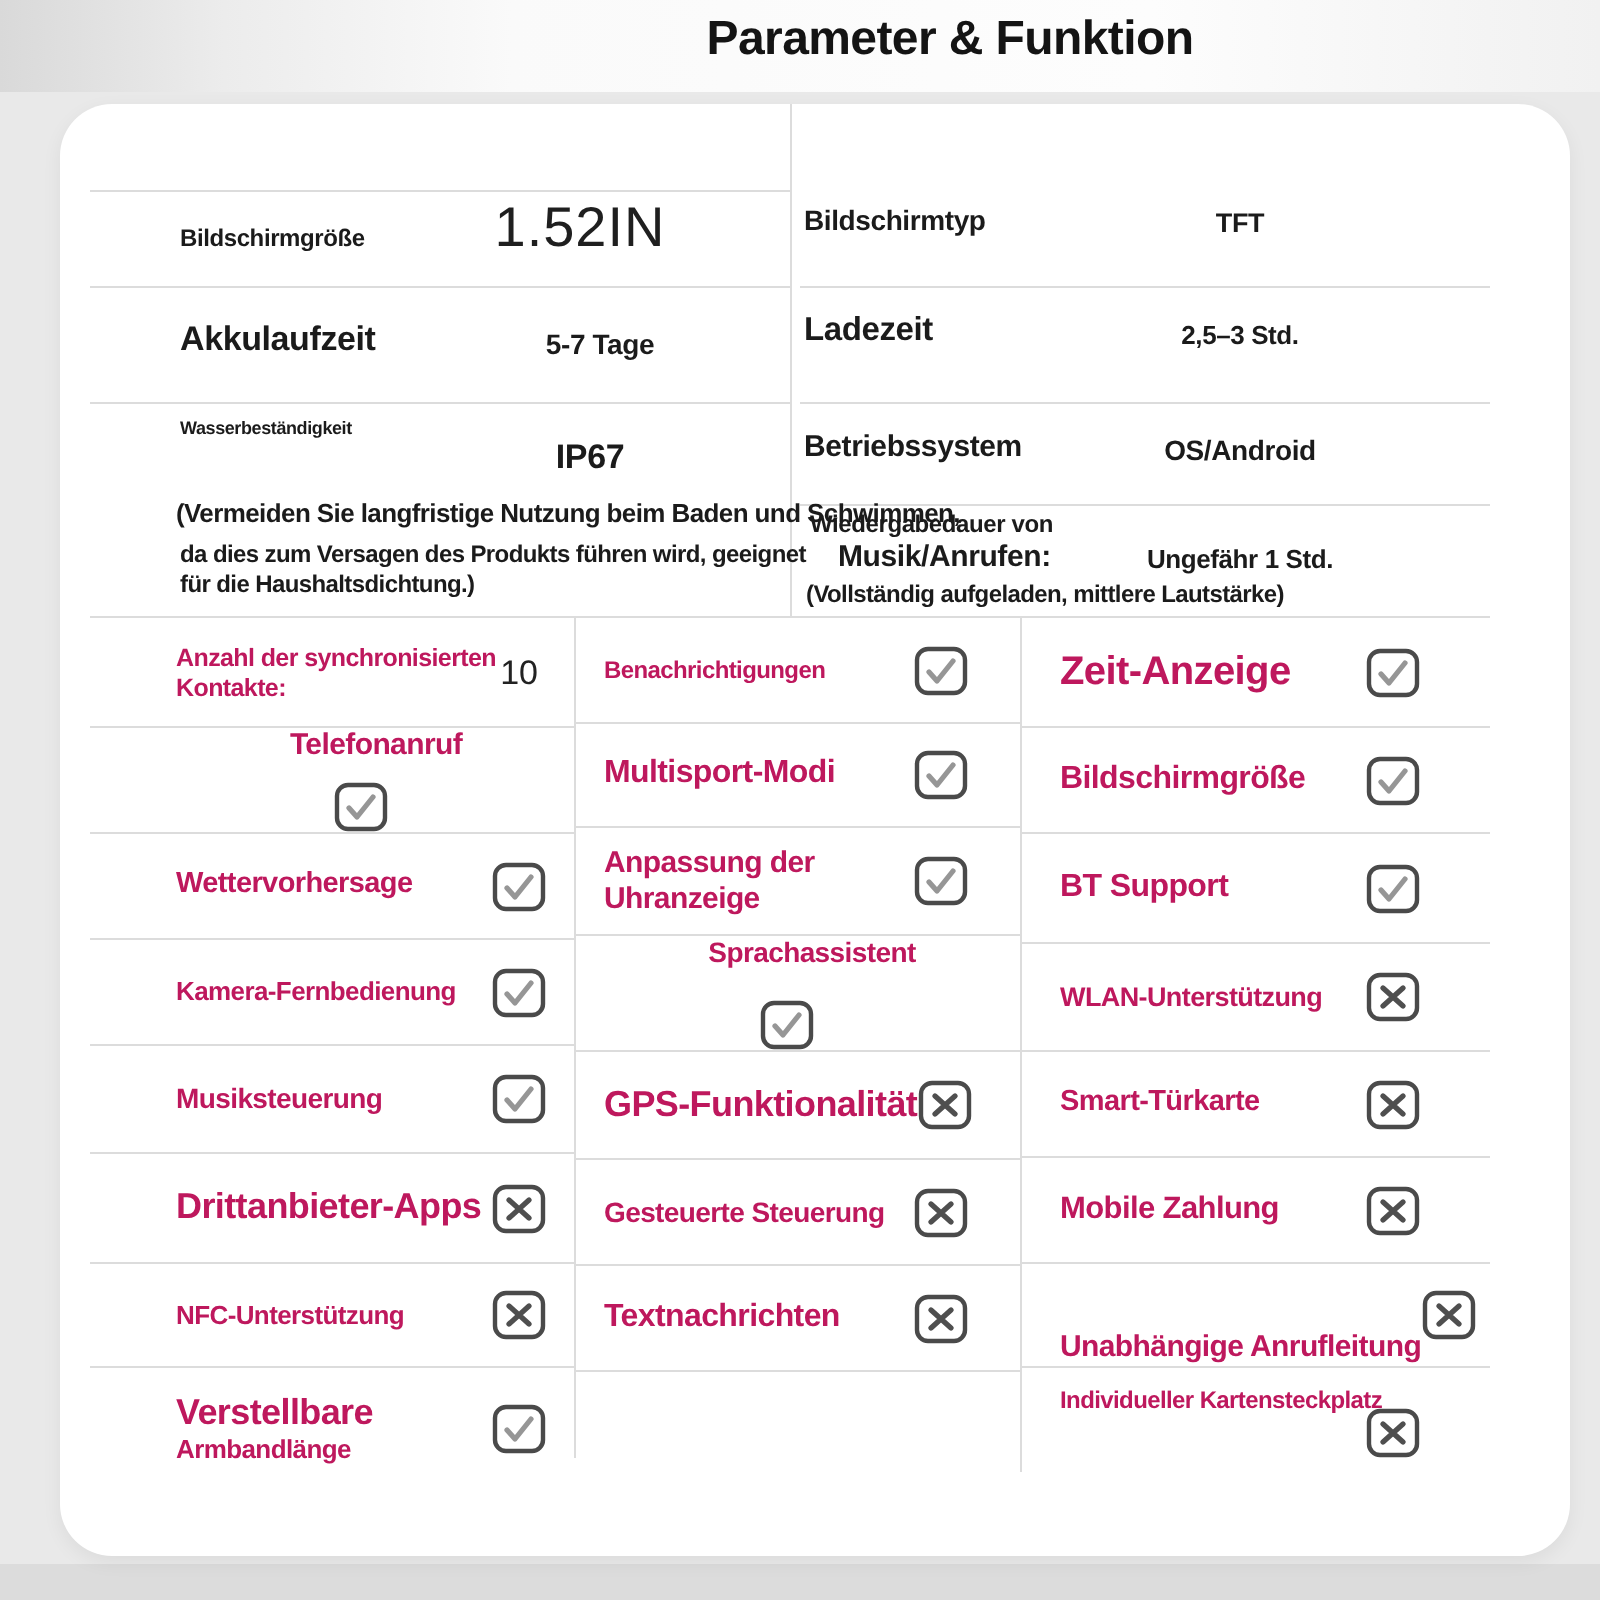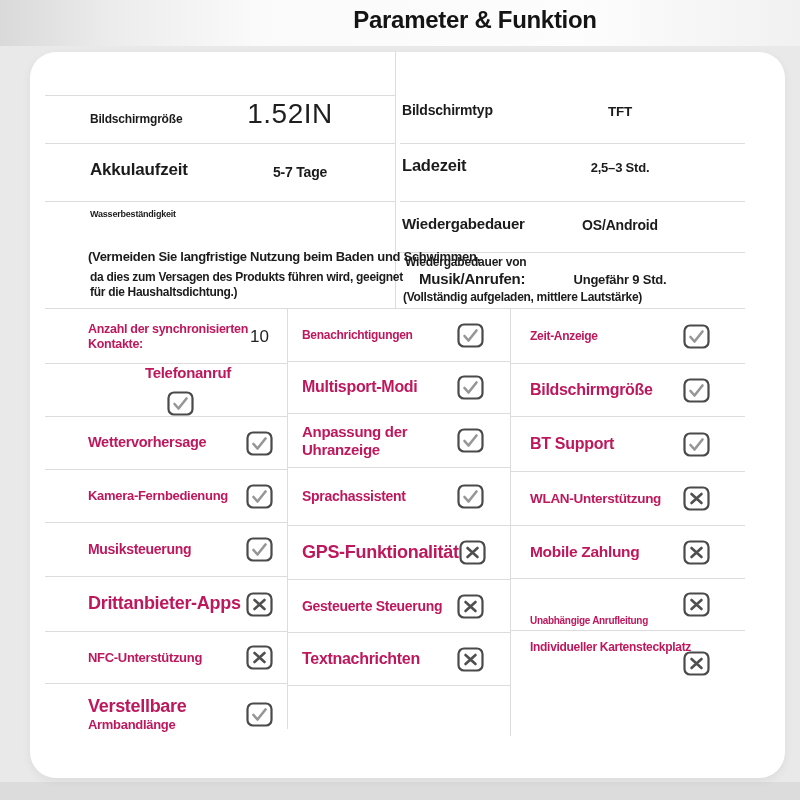--- a/index.html
+++ b/index.html
@@ -48,38 +48,39 @@
   <div class="hline" style="left:370px;top:200px;width:345px"></div>
   <div class="hline" style="left:15px;top:256px;width:700px"></div>
 
   <div class="abs b" style="left:60px;top:60px;font-size:12px">Bildschirmgröße</div>
   <div class="abs ctr" style="left:180px;top:46px;width:160px;font-size:28px;font-weight:400;letter-spacing:0.5px;color:#1f1f1f">1.52IN</div>
 
   <div class="abs b" style="left:60px;top:108px;font-size:17px">Akkulaufzeit</div>
   <div class="abs b ctr" style="left:200px;top:112px;width:140px;font-size:14px">5-7 Tage</div>
 
   <div class="abs b" style="left:60px;top:157px;font-size:9px">Wasserbeständigkeit</div>
+  <div class="abs b ctr" style="left:190px;top:167px;width:150px;font-size:17px">IP67</div>
 
   <div class="abs b" style="left:58px;top:197px;font-size:13px;letter-spacing:-0.3px">(Vermeiden Sie langfristige Nutzung beim Baden und Schwimmen,</div>
   <div class="abs b" style="left:60px;top:218px;font-size:12px;letter-spacing:-0.3px">da dies zum Versagen des Produkts führen wird, geeignet</div>
   <div class="abs b" style="left:60px;top:233px;font-size:12px;letter-spacing:-0.3px">für die Haushaltsdichtung.)</div>
 
   <div class="abs b" style="left:372px;top:50px;font-size:14px">Bildschirmtyp</div>
   <div class="abs b ctr" style="left:530px;top:52px;width:120px;font-size:13.5px">TFT</div>
 
   <div class="abs b" style="left:372px;top:104px;font-size:16.5px">Ladezeit</div>
   <div class="abs b ctr" style="left:530px;top:108px;width:120px;font-size:13px">2,5–3 Std.</div>
 
-  <div class="abs b" style="left:372px;top:163px;font-size:15px">Wiedergabedauer</div>
+  <div class="abs b" style="left:372px;top:163px;font-size:15px">Betriebssystem</div>
   <div class="abs b ctr" style="left:525px;top:165px;width:130px;font-size:14px">OS/Android</div>
 
   <div class="abs b" style="left:375px;top:203px;font-size:12px">Wiedergabedauer von</div>
   <div class="abs b" style="left:389px;top:218px;font-size:15px">Musik/Anrufen:</div>
   <div class="abs b" style="left:373px;top:238px;font-size:12px;letter-spacing:-0.3px">(Vollständig aufgeladen, mittlere Lautstärke)</div>
-  <div class="abs b ctr" style="left:530px;top:220px;width:120px;font-size:13px">Ungefähr 9 Std.</div>
+  <div class="abs b ctr" style="left:530px;top:220px;width:120px;font-size:13px">Ungefähr 1 Std.</div>
 
   <div class="fcol" id="fcol1" style="left:15px;width:243px">
       <div class="frow" style="height: 54px; padding-left: 43px;">
         <div class="flabel" style="font-size: 12.5px;">
           <div>Anzahl der synchronisierten</div>
           <div style="font-size: 12.5px;">Kontakte:</div>
         </div>
         <div class="fspace"></div>
         <span class="fval" style="font-size: 17px; margin-right: 19px;">10</span>
       </div>
@@ -200,21 +201,21 @@
           <div style="font-size: 15px;">Uhranzeige</div>
         </div>
         <div class="fspace"></div>
         <span class="cb" style="margin-right: 26px;">
           <svg width="27" height="25" viewBox="0 0 27 25">
             <rect x="1.5" y="1.5" width="24" height="22" rx="5.5" fill="none" stroke="#4a4a4a" stroke-width="2.2"></rect>
             <path d="M7.5 13 L11.5 17.5 L19.5 7.5" fill="none" stroke="#969696" stroke-width="2.6" stroke-linecap="round" stroke-linejoin="round"></path>
           </svg>
         </span>
       </div>
-      <div class="frow" style="height: 58px; padding-left: 14px;">
+      <div class="frow" style="height: 58px; padding-left: 14px; flex-direction: column;">
         <div class="flabel" style="font-size: 14px;">
           <div>Sprachassistent</div>
         </div>
         <div class="fspace"></div>
         <span class="cb" style="margin-right: 26px;">
           <svg width="27" height="25" viewBox="0 0 27 25">
             <rect x="1.5" y="1.5" width="24" height="22" rx="5.5" fill="none" stroke="#4a4a4a" stroke-width="2.2"></rect>
             <path d="M7.5 13 L11.5 17.5 L19.5 7.5" fill="none" stroke="#969696" stroke-width="2.6" stroke-linecap="round" stroke-linejoin="round"></path>
           </svg>
         </span>
@@ -251,21 +252,21 @@
         <span class="cb" style="margin-right: 26px;">
           <svg width="27" height="25" viewBox="0 0 27 25">
             <rect x="1.5" y="1.5" width="24" height="22" rx="5.5" fill="none" stroke="#4a4a4a" stroke-width="2.2"></rect>
             <path d="M8.5 8 L18.5 17 M18.5 8 L8.5 17" fill="none" stroke="#4f4f4f" stroke-width="2.6" stroke-linecap="round"></path>
           </svg>
         </span>
       </div>
     </div>
   <div class="fcol" id="fcol3" style="left:480px;width:235px">
       <div class="frow" style="height: 54px; padding-left: 20px;">
-        <div class="flabel" style="font-size: 12px;">
+        <div class="flabel" style="font-size: 20px;">
           <div>Zeit-Anzeige</div>
         </div>
         <div class="fspace"></div>
         <span class="cb" style="margin-right: 35px;">
           <svg width="27" height="25" viewBox="0 0 27 25">
             <rect x="1.5" y="1.5" width="24" height="22" rx="5.5" fill="none" stroke="#4a4a4a" stroke-width="2.2"></rect>
             <path d="M7.5 13 L11.5 17.5 L19.5 7.5" fill="none" stroke="#969696" stroke-width="2.6" stroke-linecap="round" stroke-linejoin="round"></path>
           </svg>
         </span>
       </div>
@@ -299,33 +300,45 @@
         </div>
         <div class="fspace"></div>
         <span class="cb" style="margin-right: 35px;">
           <svg width="27" height="25" viewBox="0 0 27 25">
             <rect x="1.5" y="1.5" width="24" height="22" rx="5.5" fill="none" stroke="#4a4a4a" stroke-width="2.2"></rect>
             <path d="M8.5 8 L18.5 17 M18.5 8 L8.5 17" fill="none" stroke="#4f4f4f" stroke-width="2.6" stroke-linecap="round"></path>
           </svg>
         </span>
       </div>
       <div class="frow" style="height: 53px; padding-left: 20px;">
+        <div class="flabel" style="font-size: 14.5px;">
+          <div>Smart-Türkarte</div>
+        </div>
+        <div class="fspace"></div>
+        <span class="cb" style="margin-right: 35px;">
+          <svg width="27" height="25" viewBox="0 0 27 25">
+            <rect x="1.5" y="1.5" width="24" height="22" rx="5.5" fill="none" stroke="#4a4a4a" stroke-width="2.2"></rect>
+            <path d="M8.5 8 L18.5 17 M18.5 8 L8.5 17" fill="none" stroke="#4f4f4f" stroke-width="2.6" stroke-linecap="round"></path>
+          </svg>
+        </span>
+      </div>
+      <div class="frow" style="height: 53px; padding-left: 20px;">
         <div class="flabel" style="font-size: 15.5px;">
           <div>Mobile Zahlung</div>
         </div>
         <div class="fspace"></div>
         <span class="cb" style="margin-right: 35px;">
           <svg width="27" height="25" viewBox="0 0 27 25">
             <rect x="1.5" y="1.5" width="24" height="22" rx="5.5" fill="none" stroke="#4a4a4a" stroke-width="2.2"></rect>
             <path d="M8.5 8 L18.5 17 M18.5 8 L8.5 17" fill="none" stroke="#4f4f4f" stroke-width="2.6" stroke-linecap="round"></path>
           </svg>
         </span>
       </div>
       <div class="frow" style="height: 52px; padding-left: 20px;">
-        <div class="flabel" style="font-size: 10px; margin-top: 32px;">
+        <div class="flabel" style="font-size: 15px; margin-top: 32px;">
           <div>Unabhängige Anrufleitung</div>
         </div>
         <div class="fspace"></div>
         <span class="cb" style="margin-right: 35px;">
           <svg width="27" height="25" viewBox="0 0 27 25">
             <rect x="1.5" y="1.5" width="24" height="22" rx="5.5" fill="none" stroke="#4a4a4a" stroke-width="2.2"></rect>
             <path d="M8.5 8 L18.5 17 M18.5 8 L8.5 17" fill="none" stroke="#4f4f4f" stroke-width="2.6" stroke-linecap="round"></path>
           </svg>
         </span>
       </div>

